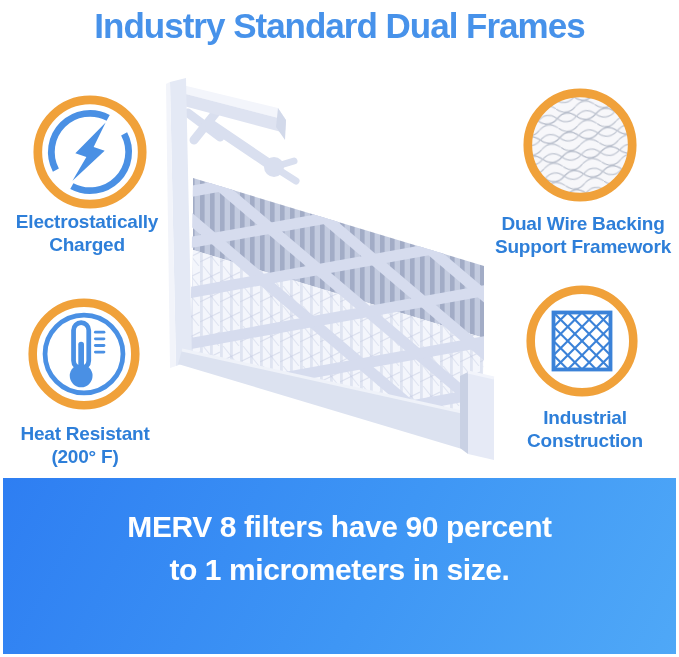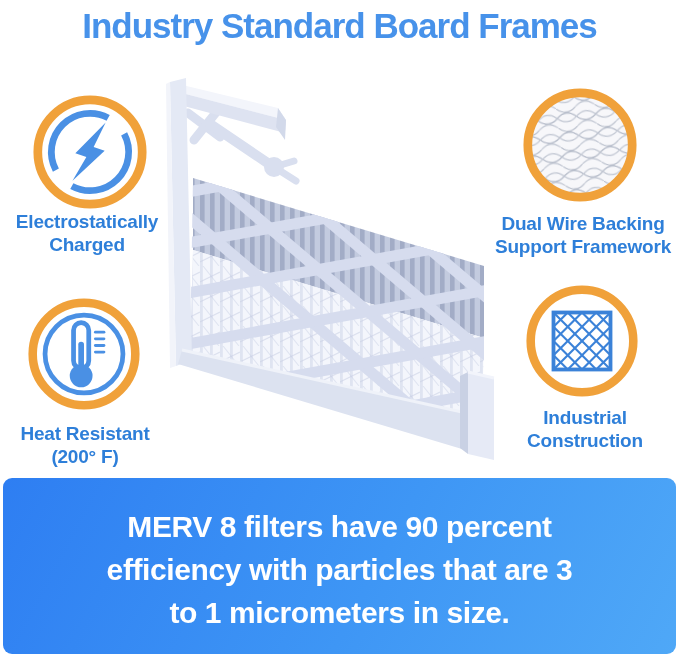--- a/index.html
+++ b/index.html
@@ -23,36 +23,36 @@
   .f-tr .icon-ring{position:absolute;left:522px;top:87px;}
   .f-bl .icon-ring{position:absolute;left:27px;top:297px;}
   .f-br .icon-ring{position:absolute;left:525px;top:284px;}
   .label-tl{left:-11px;top:210px;width:196px;}
   .label-tr{left:485px;top:212px;width:196px;}
   .label-bl{left:-13px;top:422px;width:196px;}
   .label-br{left:487px;top:406px;width:196px;}
   .filter-art{position:absolute;left:160px;top:66px;width:345px;height:400px;}
   .banner{
     position:absolute;left:3px;right:3px;top:478px;bottom:3px;
-    border-radius:9px;
+    border-radius:0;
     background:linear-gradient(118deg,#2E7EF2 0%,#3E96F5 55%,#4FA8F7 100%);
     color:#FFFFFF;text-align:center;
   }
   .banner-text{
     margin:0;padding-top:27px;font-size:30px;line-height:43px;
     font-weight:bold;letter-spacing:-0.4px;
   }
   .banner-text span{display:block;}
 </style>
 </head>
 <body>
 
 <div class="canvas">
 
-  <h1 class="title">Industry Standard Board Frames</h1>
+  <h1 class="title">Industry Standard Dual Frames</h1>
 
   <div class="feature f-tl">
     <svg class="icon-ring" width="116" height="116" viewBox="0 0 120 120">
       <circle cx="60" cy="60" r="54" fill="#ffffff" stroke="#F0A13A" stroke-width="9"></circle>
       <path d="M95.3,41.2 A40,40 0 0 1 41.2,95.3" fill="none" stroke="#4A90E4" stroke-width="7"></path>
       <path d="M24.7,78.8 A40,40 0 0 1 78.8,24.7" fill="none" stroke="#4A90E4" stroke-width="7"></path>
       <path d="M66,26 L46,66 L58,66 L52,94 L74,54 L62,54 Z" fill="#4A90E4" transform="rotate(18 60 60)"></path>
     </svg>
     <div class="feature-label label-tl">
       <span>Electrostatically</span>
@@ -195,18 +195,17 @@
 
       <polygon points="300,310 308,306 308,388 300,382" fill="#C9D1E4"></polygon>
       <polygon points="308,306 334,312 334,394 308,388" fill="#E6EAF6"></polygon>
       <line x1="308" y1="306" x2="334" y2="312" stroke="#F2F4FB" stroke-width="3"></line>
     </svg>
   </div>
 
   <div class="banner">
     <p class="banner-text">
       <span>MERV 8 filters have 90 percent</span>
-      <span>efficiency with particles that are 3</span>
       <span>to 1 micrometers in size.</span>
     </p>
   </div>
 
 </div>
 
 </body></html>

